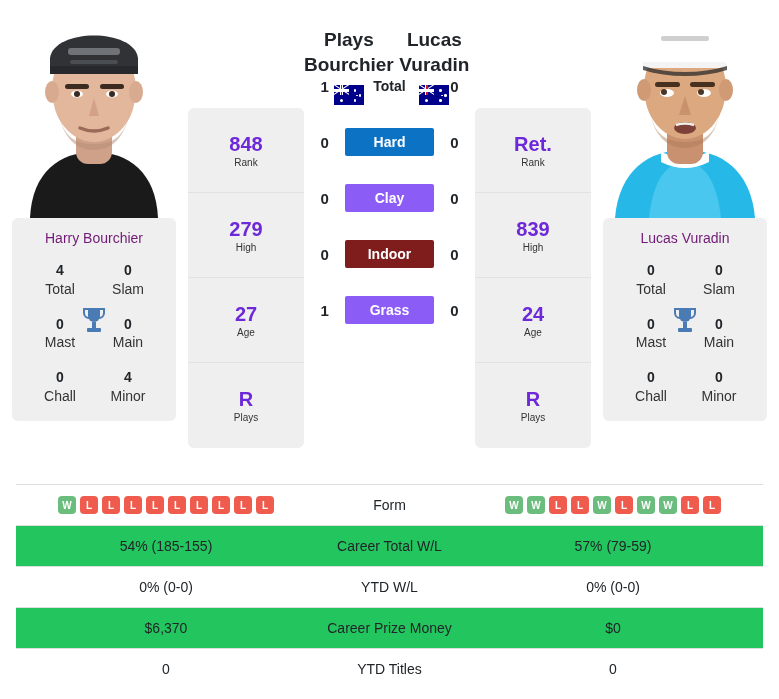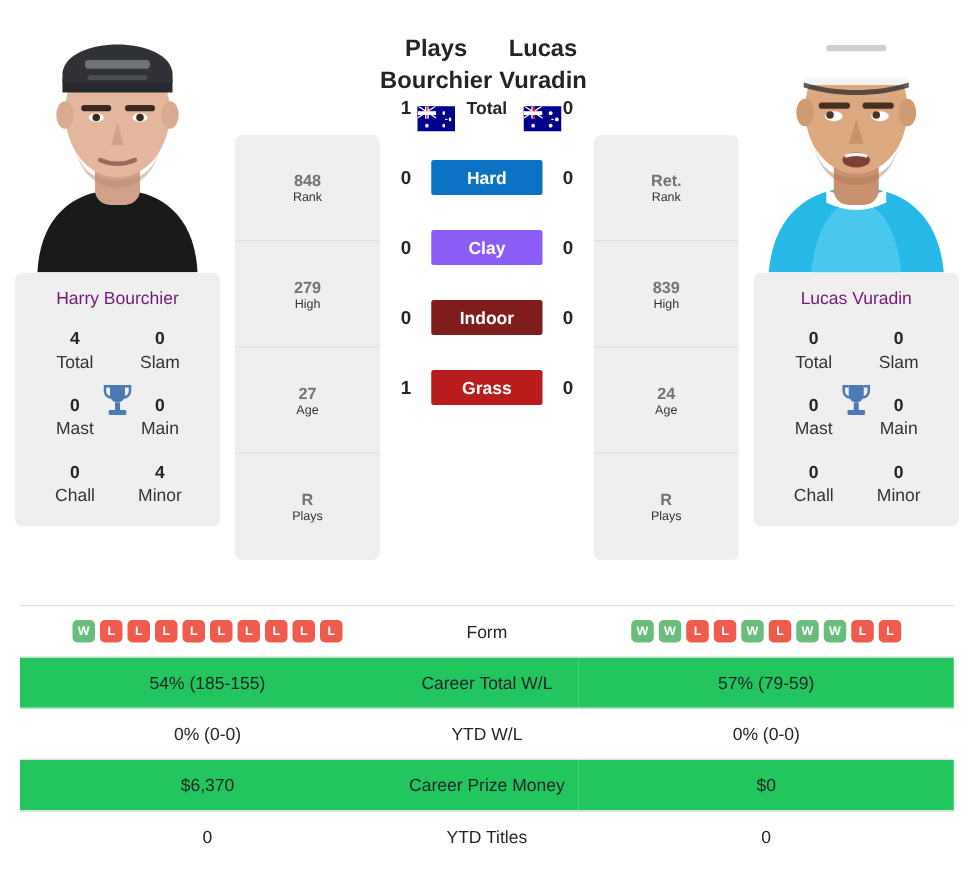--- a/index.html
+++ b/index.html
@@ -88,21 +88,21 @@
   }
   .strip-cell {
     height: 85px;
     display: flex;
     flex-direction: column;
     align-items: center;
     justify-content: center;
     border-bottom: 1px solid #e2e2e2;
   }
   .strip-cell:last-child { border-bottom: none; }
-  .strip-val { font-size: 13px; font-weight: bold; color: #737373; }
+  .strip-val { font-size: 20px; font-weight: bold; color: #6d28d9; }
   .strip-lbl { font-size: 10px; color: #333; margin-top: 1px; }
 
   
   .center {
     flex: 1 1 auto;
     position: relative;
     height: 472px;
   }
   .names-row {
     display: flex;
@@ -385,21 +385,21 @@
         <div class="badge" style="background:#8b5cf6">Clay</div>
         <div class="score">0</div>
       </div>
       <div class="srow">
         <div class="score">0</div>
         <div class="badge" style="background:#7f1d1d">Indoor</div>
         <div class="score">0</div>
       </div>
       <div class="srow">
         <div class="score">1</div>
-        <div class="badge" style="background:#b91c1c">Grass</div>
+        <div class="badge" style="background:#8b5cf6">Grass</div>
         <div class="score">0</div>
       </div>
     </div>
   </div>
 
   <div class="strip">
     <div class="strip-cell">
       <div class="strip-val">Ret.</div>
       <div class="strip-lbl">Rank</div>
     </div>

